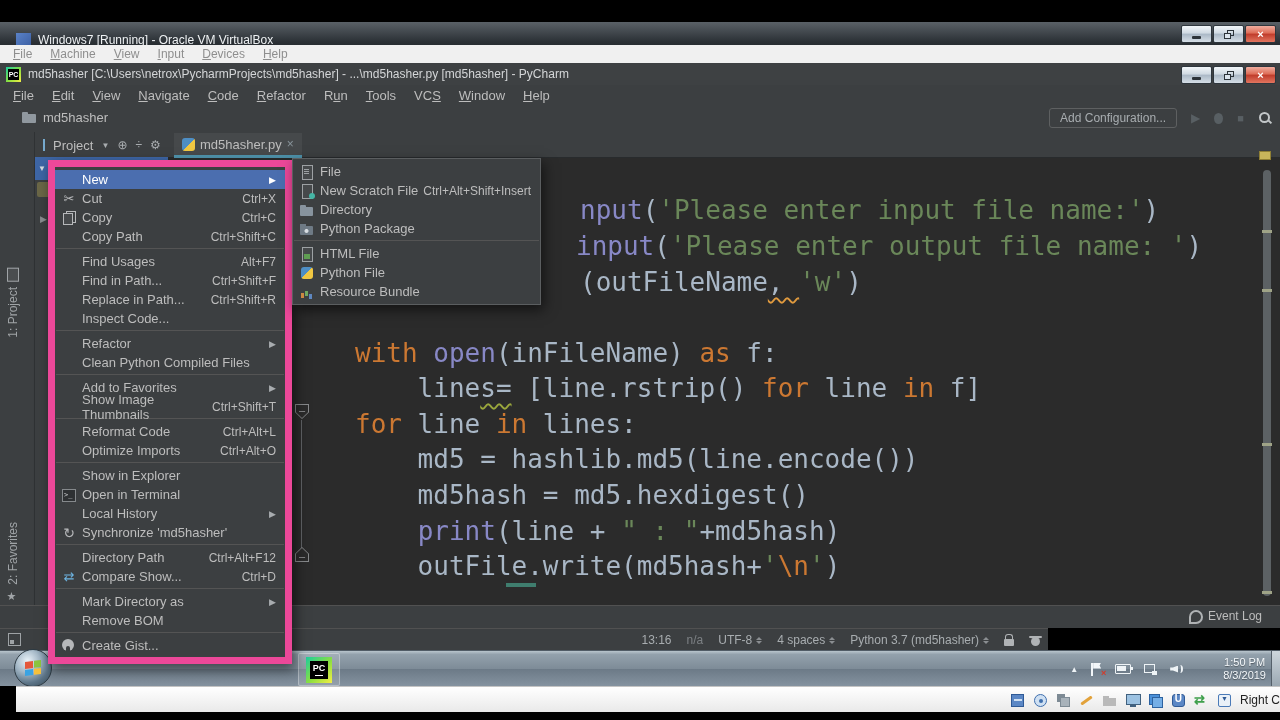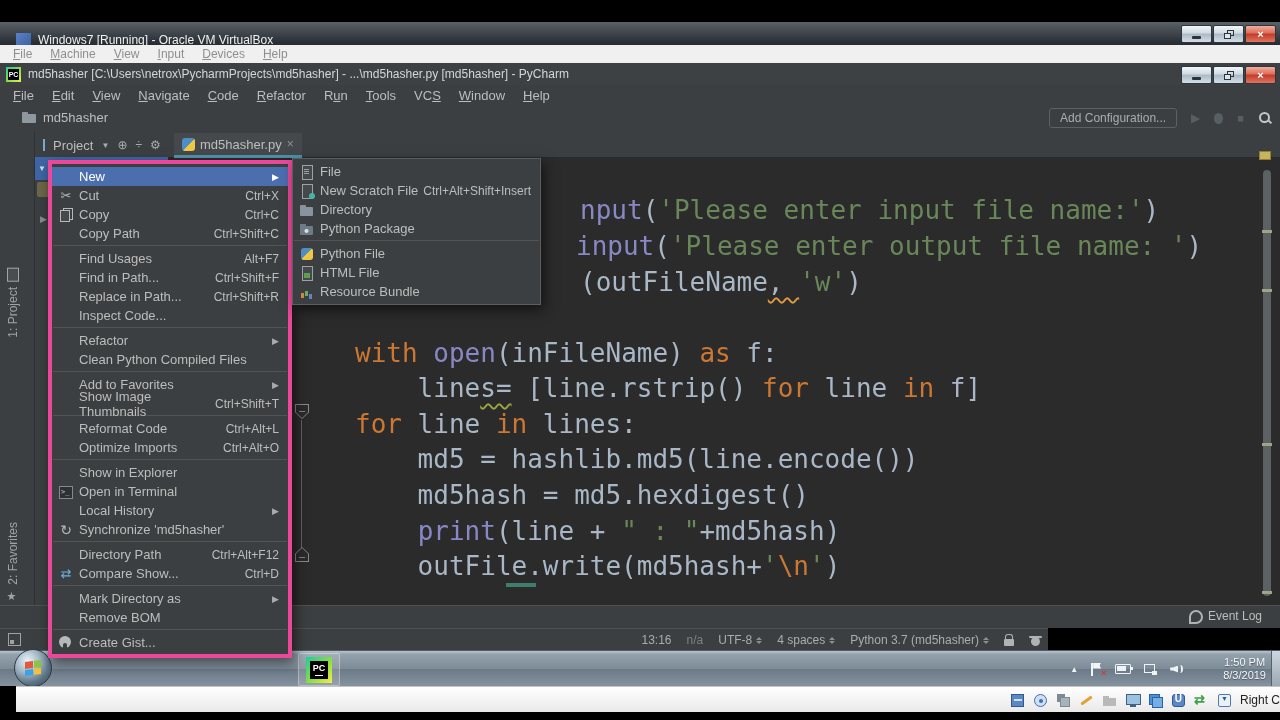--- a/index.html
+++ b/index.html
@@ -156,21 +156,21 @@
   .display-icon::after{content:"";position:absolute;left:6px;top:13px;width:6px;height:2px;background:#41617f;}
   .seamless-windows-icon::before{content:"";position:absolute;left:2px;top:2px;width:9px;height:9px;background:#4a90d9;border:1px solid #2c62a0;}
   .seamless-windows-icon::after{content:"";position:absolute;right:1px;bottom:1px;width:9px;height:9px;background:#74aee6;border:1px solid #2c62a0;}
   .usb-icon::before{content:"";position:absolute;inset:2px;background:#5b87c5;border-radius:3px;border:1px solid #2f5a96;}
   .usb-icon::after{content:"U";position:absolute;left:0;top:1px;width:17px;text-align:center;color:#fff;font-size:10px;font-weight:bold;}
   .shared-clipboard-icon::before{content:"⇄";position:absolute;left:1px;top:0px;font-size:13px;color:#3fa04c;font-weight:bold;}
   .status-menu-arrow-icon::before{content:"";position:absolute;inset:2px;background:#eaf1f8;border:1px solid #4a7ab8;border-radius:2px;}
   .status-menu-arrow-icon::after{content:"▼";position:absolute;left:0;top:3px;width:17px;text-align:center;font-size:7px;color:#2f5a96;}
 
   
-  #context-menu{top:160px;left:48px;width:244px;background:#3c3f41;border:4px solid #ec4899;box-shadow:3px 5px 12px rgba(0,0,0,.55);padding:3px 0 2px;box-sizing:border-box;z-index:60;}
+  #context-menu{top:160px;left:48px;width:244px;background:#3c3f41;border:7px solid #ec4899;box-shadow:3px 5px 12px rgba(0,0,0,.55);padding:3px 0 2px;box-sizing:border-box;z-index:60;}
   #new-submenu{top:158px;left:292px;width:249px;background:#3c3f41;border:1px solid #5b5e60;box-shadow:3px 5px 12px rgba(0,0,0,.55);padding:3px 0;box-sizing:border-box;z-index:61;}
   .menu-item{height:19px;display:flex;align-items:center;padding:0 9px 0 5px;font-size:13px;color:#bdbdbd;}
   .menu-item.selected{background:#4b6eaf;color:#fff;}
   .menu-item.selected .marrow{color:#fff;}
   .mspacer{flex:1;}
   .ms{font-size:12px;color:#bdbdbd;}
   .marrow{font-size:9px;color:#a8acaf;}
   .msep{height:1px;background:#545454;margin:2px 1px 3px;}
   .mi{position:relative;width:18px;height:16px;flex:0 0 18px;margin-right:4px;display:flex;align-items:center;justify-content:center;}
   .cut-icon::before{content:"✂";font-size:13px;color:#b6b8ba;}
@@ -593,29 +593,29 @@
         <span class="ml">Directory</span>
         <span class="mspacer"></span>
       </div>
       <div class="menu-item">
         <span class="mi python-package-icon"></span>
         <span class="ml">Python Package</span>
         <span class="mspacer"></span>
       </div>
       <div class="msep"></div>
       <div class="menu-item">
+        <span class="mi html-file-icon"></span>
+        <span class="ml">HTML File</span>
+        <span class="mspacer"></span>
+      </div>
+      <div class="menu-item">
         <span class="mi python-file-icon"></span>
         <span class="ml">Python File</span>
         <span class="mspacer"></span>
       </div>
       <div class="menu-item">
-        <span class="mi html-file-icon"></span>
-        <span class="ml">HTML File</span>
-        <span class="mspacer"></span>
-      </div>
-      <div class="menu-item">
         <span class="mi resource-bundle-icon"></span>
         <span class="ml">Resource Bundle</span>
         <span class="mspacer"></span>
       </div>
     </div>
 
 </div>
 
 </body></html>

